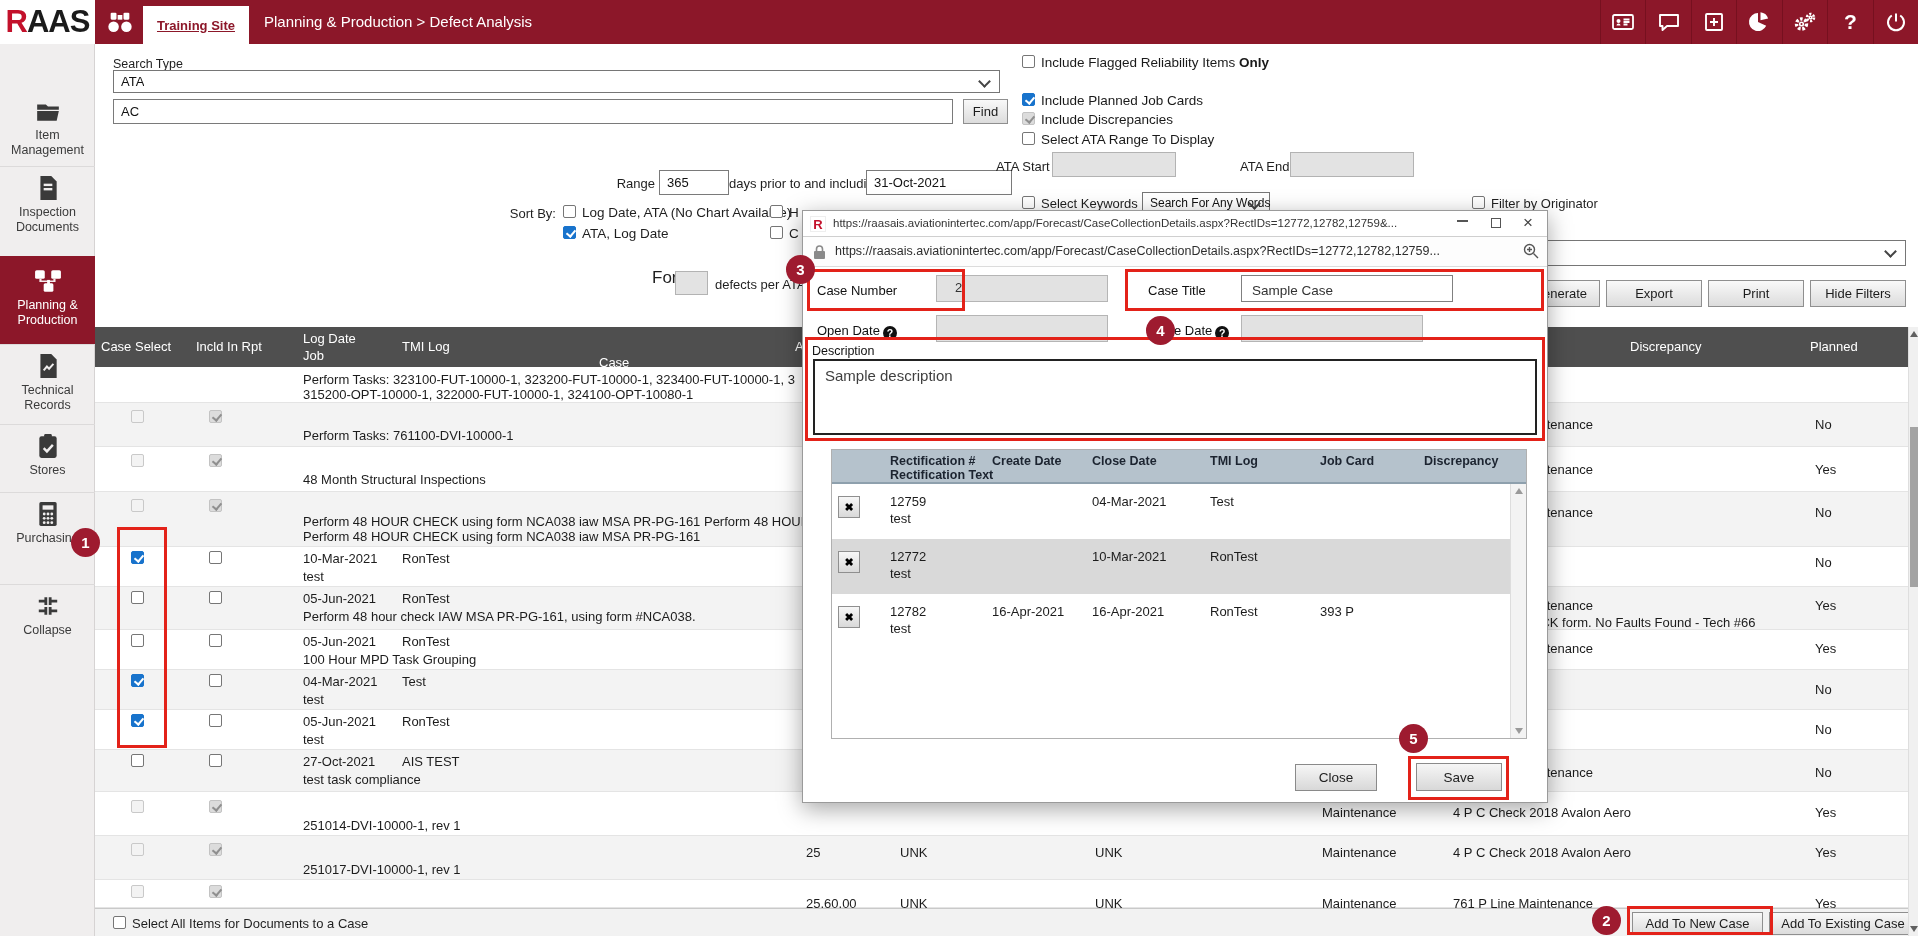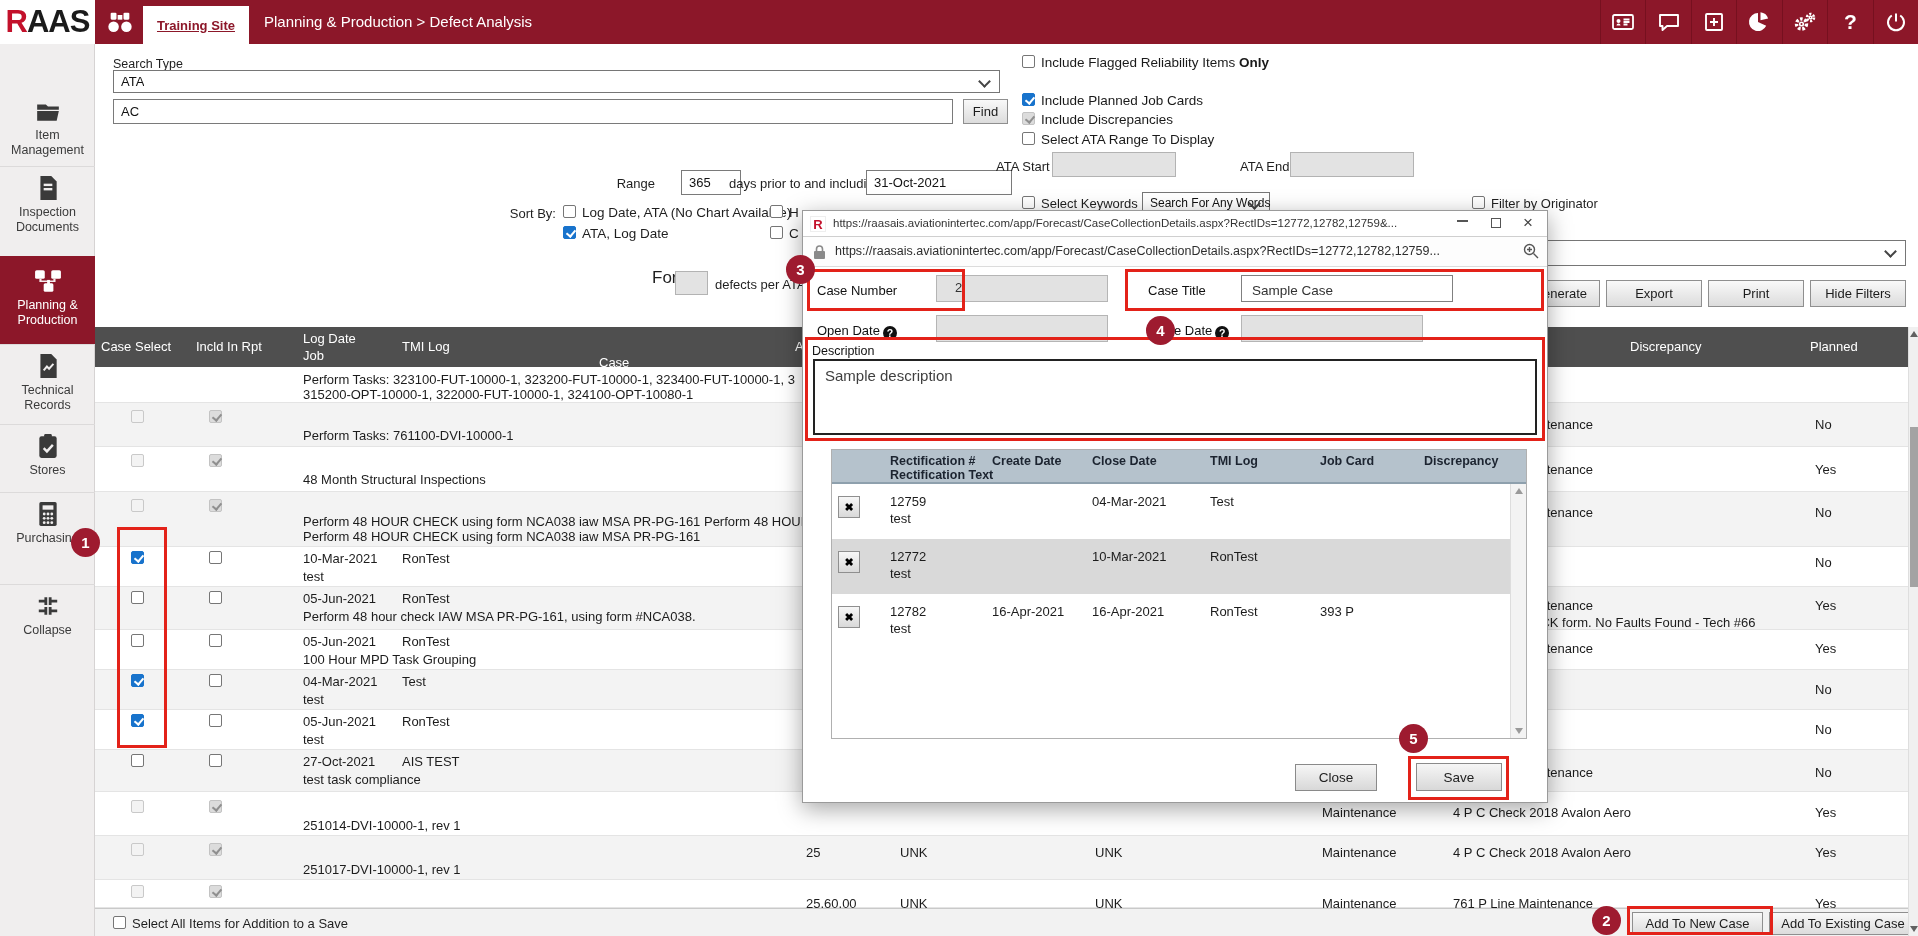--- a/index.html
+++ b/index.html
@@ -223,21 +223,21 @@
       <div>Collapse</div>
     </div>
   </div>
 
   <div class="lbl" style="left:113px;top:57px;">Search Type</div>
   <div class="sel" style="left:113px;top:70px;width:887px;height:23px;"><span class="selval">ATA</span></div>
   <input class="inp" style="left: 113px; top: 99px; width: 840px; height: 25px;" value="AC">
   <button class="btn" style="left:963px;top:99px;width:45px;height:25px;">Find</button>
 
   <div class="lbl" style="left:605px;top:176px;width:50px;text-align:right;font-size:13px;">Range</div>
-  <input class="inp" style="left: 681px; top: 170px; width: 60px; height: 25px;" value="365">
+  <input class="inp" style="left: 659px; top: 170px; width: 70px; height: 25px;" value="365">
   <div class="lbl" style="left:729px;top:176px;font-size:13px;">days prior to and including</div>
   <input class="inp" style="left: 866px; top: 170px; width: 146px; height: 25px;" value="31-Oct-2021">
 
   <div class="lbl" style="left:500px;top:206px;width:56px;text-align:right;font-size:13px;">Sort By:</div>
   <span class="cbx" style="left:563px;top:205px;"></span>
   <div class="lbl" style="left:582px;top:205px;font-size:13.5px;">Log Date, ATA (No Chart Available)</div>
   <span class="cbx on" style="left:563px;top:226px;"></span>
   <div class="lbl" style="left:582px;top:226px;font-size:13.5px;">ATA, Log Date</div>
   <span class="cbx" style="left:770px;top:205px;"></span>
   <div class="lbl" style="left:789px;top:205px;font-size:13.5px;">H</div>
@@ -401,21 +401,21 @@
         <div style="left: 805px; top: 16px;">UNK</div>
         <div style="left: 1000px; top: 16px;">UNK</div>
         <div style="left: 1227px; top: 16px;">Maintenance</div>
         <div class="link" style="left: 1358px; top: 16px;">761 P Line Maintenance</div>
         <div style="left: 1720px; top: 16px;">Yes</div>
       </div>
     </div>
 
   <div class="footer">
     <span class="cbx" style="left:18px;top:7px;"></span>
-    <div class="lbl" style="left:37px;top:7px;font-size:13px;">Select All Items for Addition to a Save</div>
+    <div class="lbl" style="left:37px;top:7px;font-size:13px;">Select All Items for Documents to a Case</div>
     <button class="btn" style="left:1537px;top:3px;width:131px;height:23px;font-size:13px;">Add To New Case</button>
     <button class="btn" style="left:1674px;top:3px;width:148px;height:23px;font-size:13px;">Add To Existing Case</button>
   </div>
 
   <div class="vscroll">
     <div class="tri-up"></div>
     <div class="vthumb"></div>
     <div class="tri-down"></div>
   </div>
 

